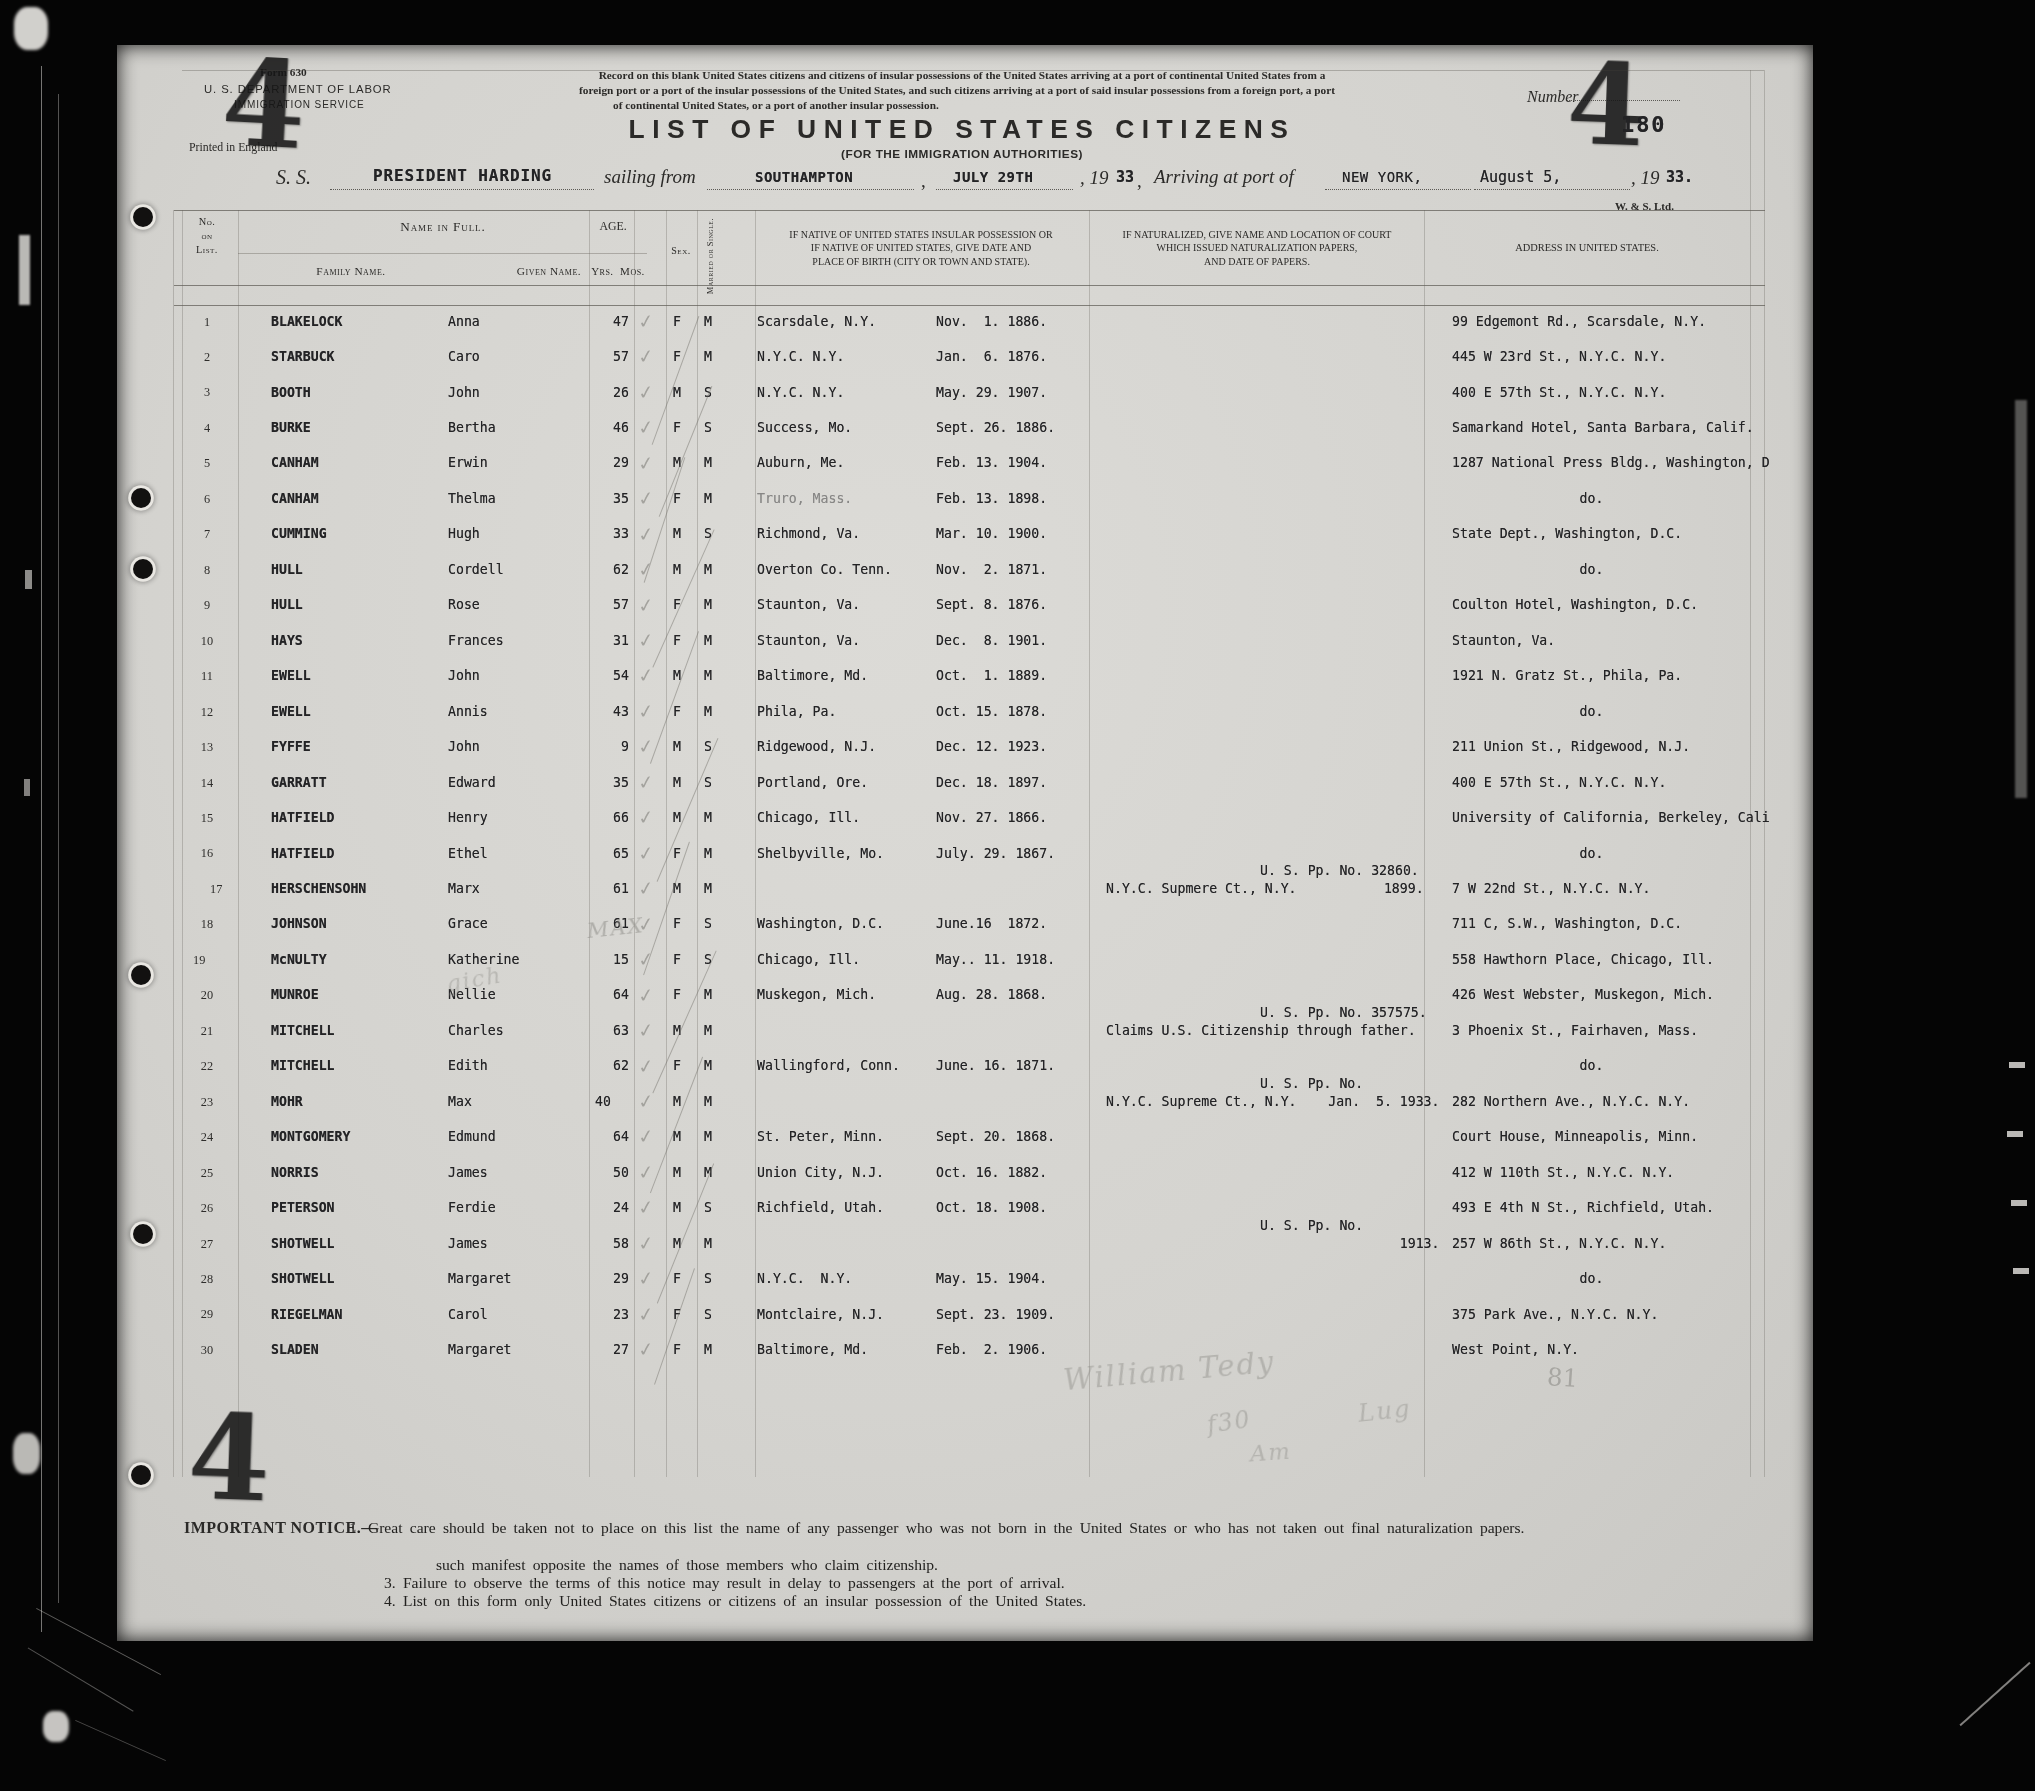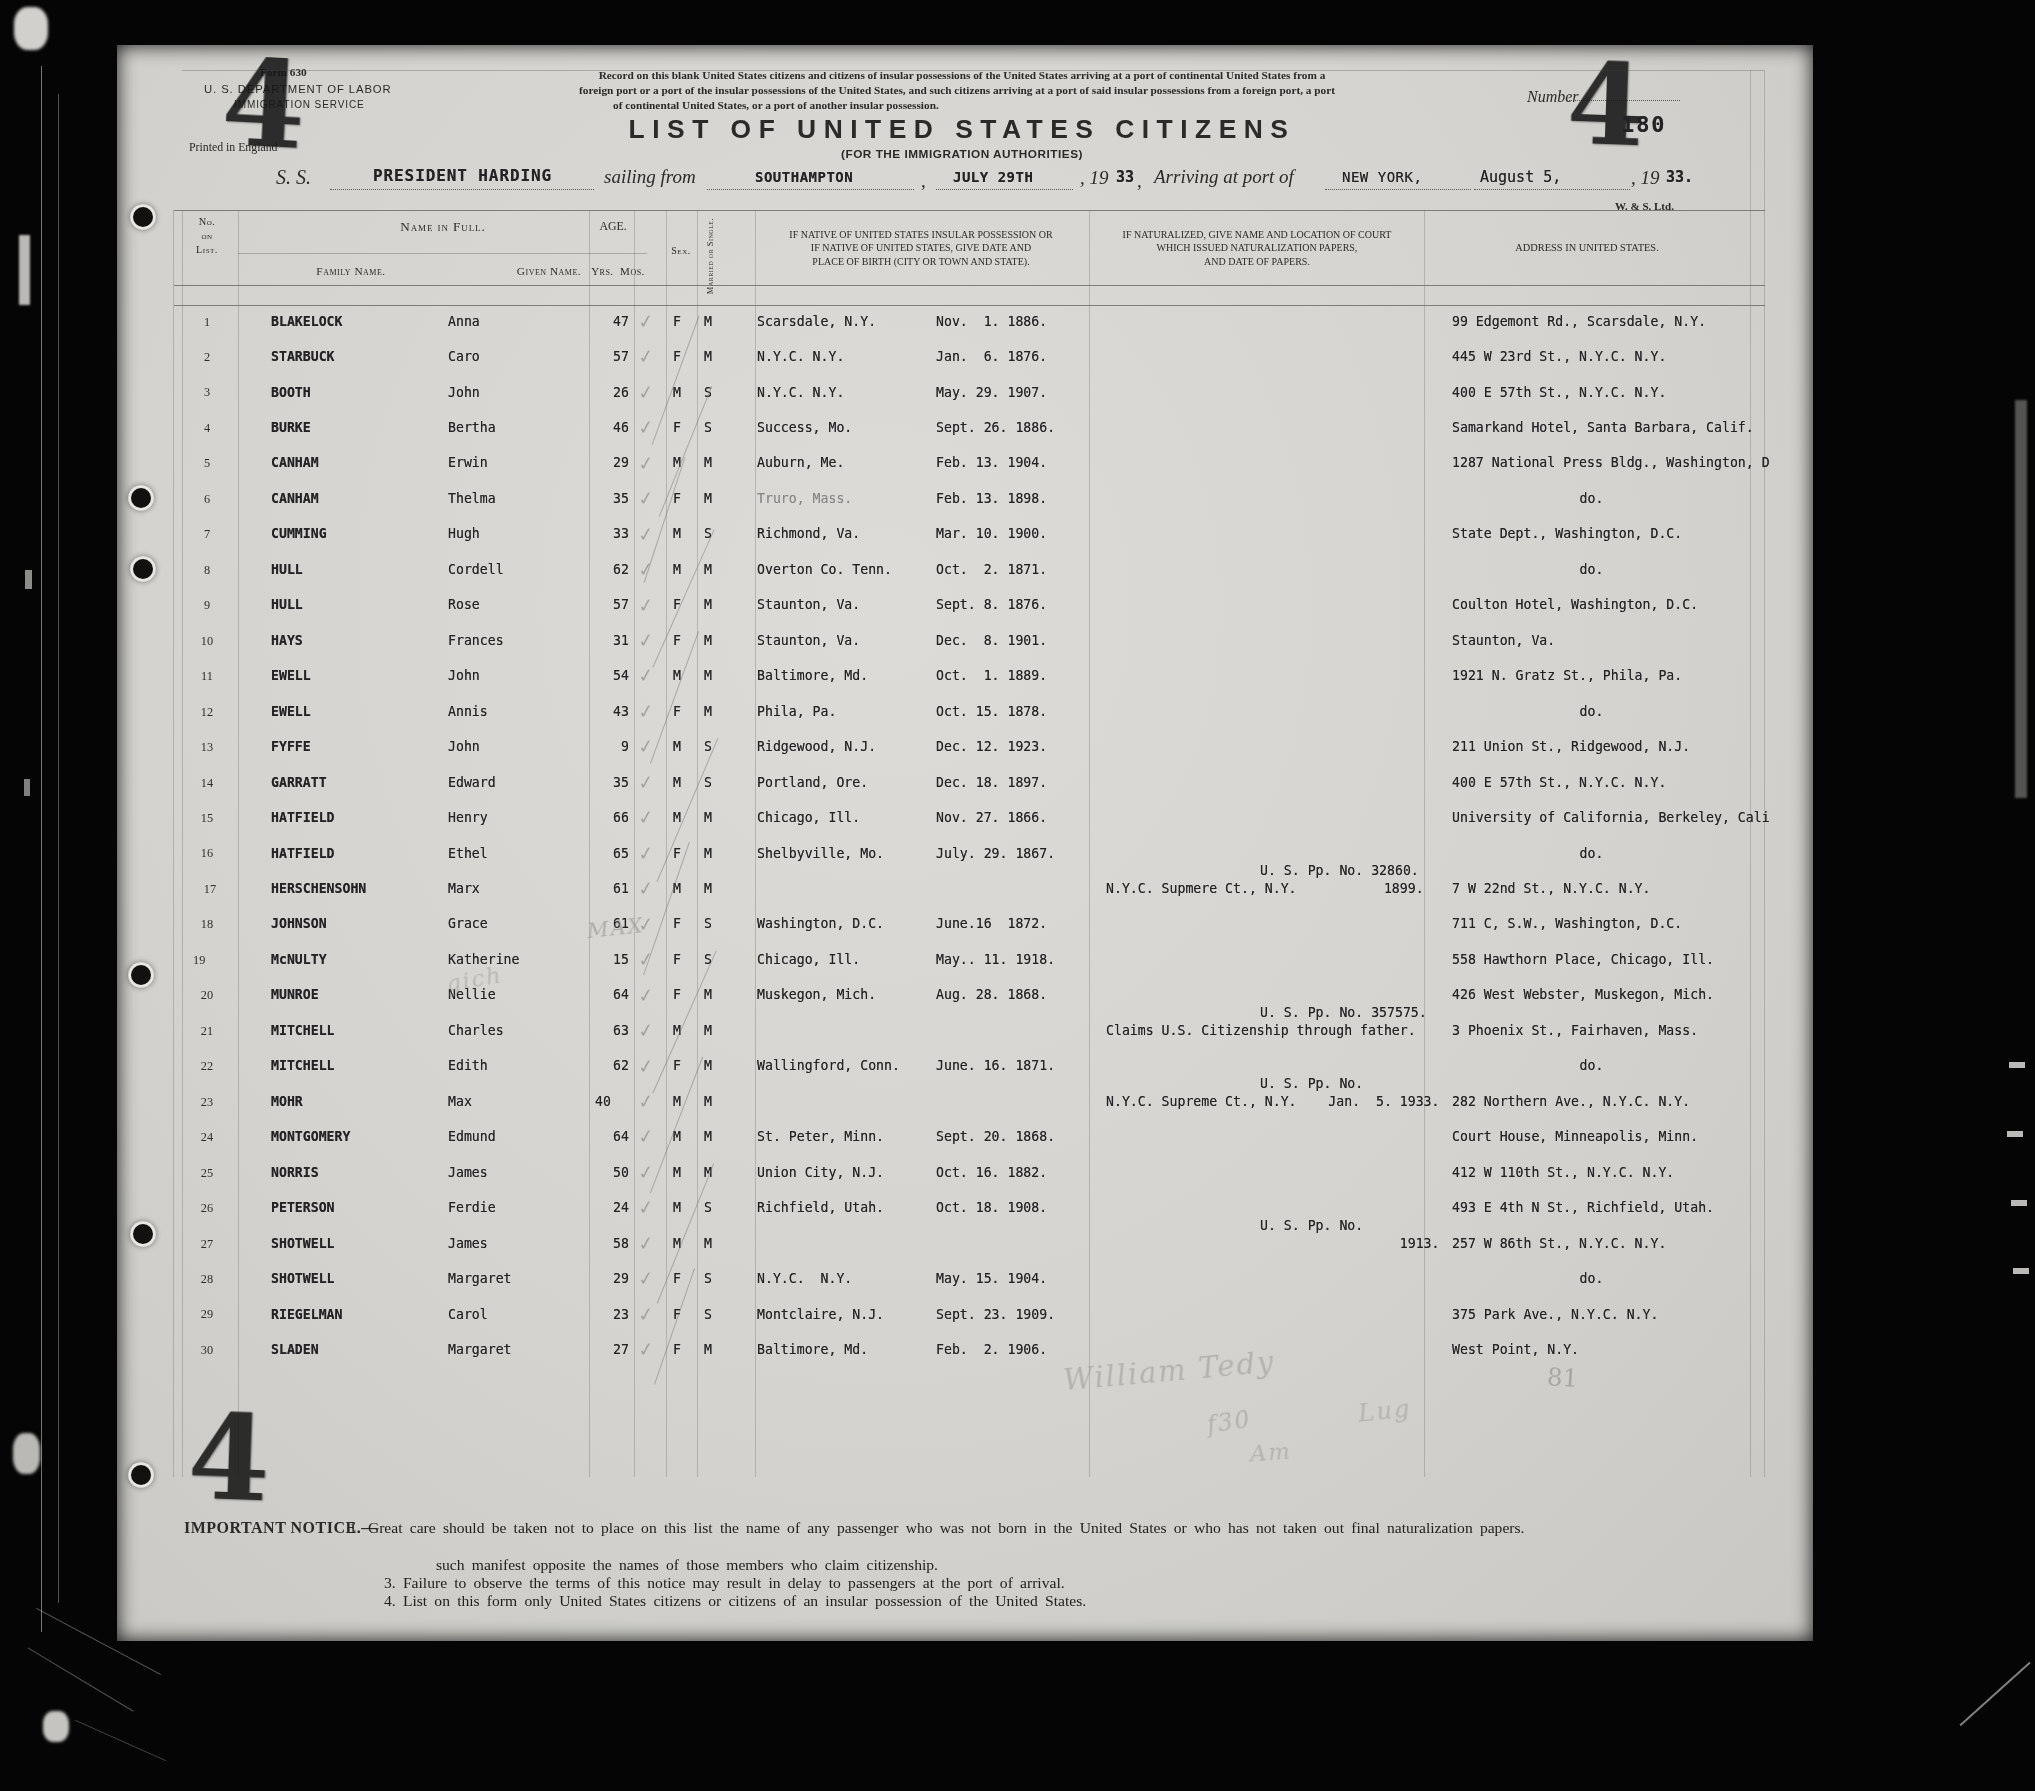--- a/index.html
+++ b/index.html
@@ -215,21 +215,21 @@
       <div class="typed pre" style="left:936px;top:526px">Mar. 10. 1900.</div>
       <div class="typed" style="left:1452px;top:526px">State Dept., Washington, D.C.</div>
       <div class="printed num" style="left:193px;top:563px;width:28px;text-align:center">8</div>
       <div class="typed" style="left:271px;top:562px;font-weight:bold">HULL</div>
       <div class="typed" style="left:448px;top:562px">Cordell</div>
       <div class="typed" style="left:595px;top:562px;width:34px;text-align:right">62</div>
       <div class="pencil check" style="left:638px;top:558px;transform:rotate(-8deg)">✓</div>
       <div class="typed" style="left:673px;top:562px">M</div>
       <div class="typed" style="left:704px;top:562px">M</div>
       <div class="typed pre" style="left:757px;top:562px">Overton Co. Tenn.</div>
-      <div class="typed pre" style="left:936px;top:562px">Oct.  2. 1871.</div>
+      <div class="typed pre" style="left:936px;top:562px">Nov.  2. 1871.</div>
       <div class="typed" style="left:1424px;top:562px;width:335px;text-align:center">do.</div>
       <div class="printed num" style="left:193px;top:598px;width:28px;text-align:center">9</div>
       <div class="typed" style="left:271px;top:597px;font-weight:bold">HULL</div>
       <div class="typed" style="left:448px;top:597px">Rose</div>
       <div class="typed" style="left:595px;top:597px;width:34px;text-align:right">57</div>
       <div class="pencil check" style="left:638px;top:594px;transform:rotate(-8deg)">✓</div>
       <div class="typed" style="left:673px;top:597px">F</div>
       <div class="typed" style="left:704px;top:597px">M</div>
       <div class="typed pre" style="left:757px;top:597px">Staunton, Va.</div>
       <div class="typed pre" style="left:936px;top:597px">Sept. 8. 1876.</div>
@@ -297,21 +297,21 @@
       <div class="printed num" style="left:193px;top:846px;width:28px;text-align:center">16</div>
       <div class="typed" style="left:271px;top:846px;font-weight:bold">HATFIELD</div>
       <div class="typed" style="left:448px;top:846px">Ethel</div>
       <div class="typed" style="left:595px;top:846px;width:34px;text-align:right">65</div>
       <div class="pencil check" style="left:638px;top:842px;transform:rotate(-8deg)">✓</div>
       <div class="typed" style="left:673px;top:846px">F</div>
       <div class="typed" style="left:704px;top:846px">M</div>
       <div class="typed pre" style="left:757px;top:846px">Shelbyville, Mo.</div>
       <div class="typed pre" style="left:936px;top:846px">July. 29. 1867.</div>
       <div class="typed" style="left:1424px;top:846px;width:335px;text-align:center">do.</div>
-      <div class="printed num" style="left:196px;top:882px;width:28px;text-align:center">17</div>
+      <div class="printed num" style="left:210px;top:882px;width:28px;">17</div>
       <div class="typed" style="left:271px;top:881px;font-weight:bold">HERSCHENSOHN</div>
       <div class="typed" style="left:448px;top:881px">Marx</div>
       <div class="typed" style="left:595px;top:881px;width:34px;text-align:right">61</div>
       <div class="pencil check" style="left:638px;top:877px;transform:rotate(-8deg)">✓</div>
       <div class="typed" style="left:673px;top:881px">M</div>
       <div class="typed" style="left:704px;top:881px">M</div>
       <div class="typed pre" style="left:1260px;top:863px">U. S. Pp. No. 32860.</div>
       <div class="typed pre" style="left:1106px;top:881px">N.Y.C. Supmere Ct., N.Y.           1899.</div>
       <div class="typed" style="left:1452px;top:881px">7 W 22nd St., N.Y.C.  N.Y.</div>
       <div class="printed num" style="left:193px;top:917px;width:28px;text-align:center">18</div>

